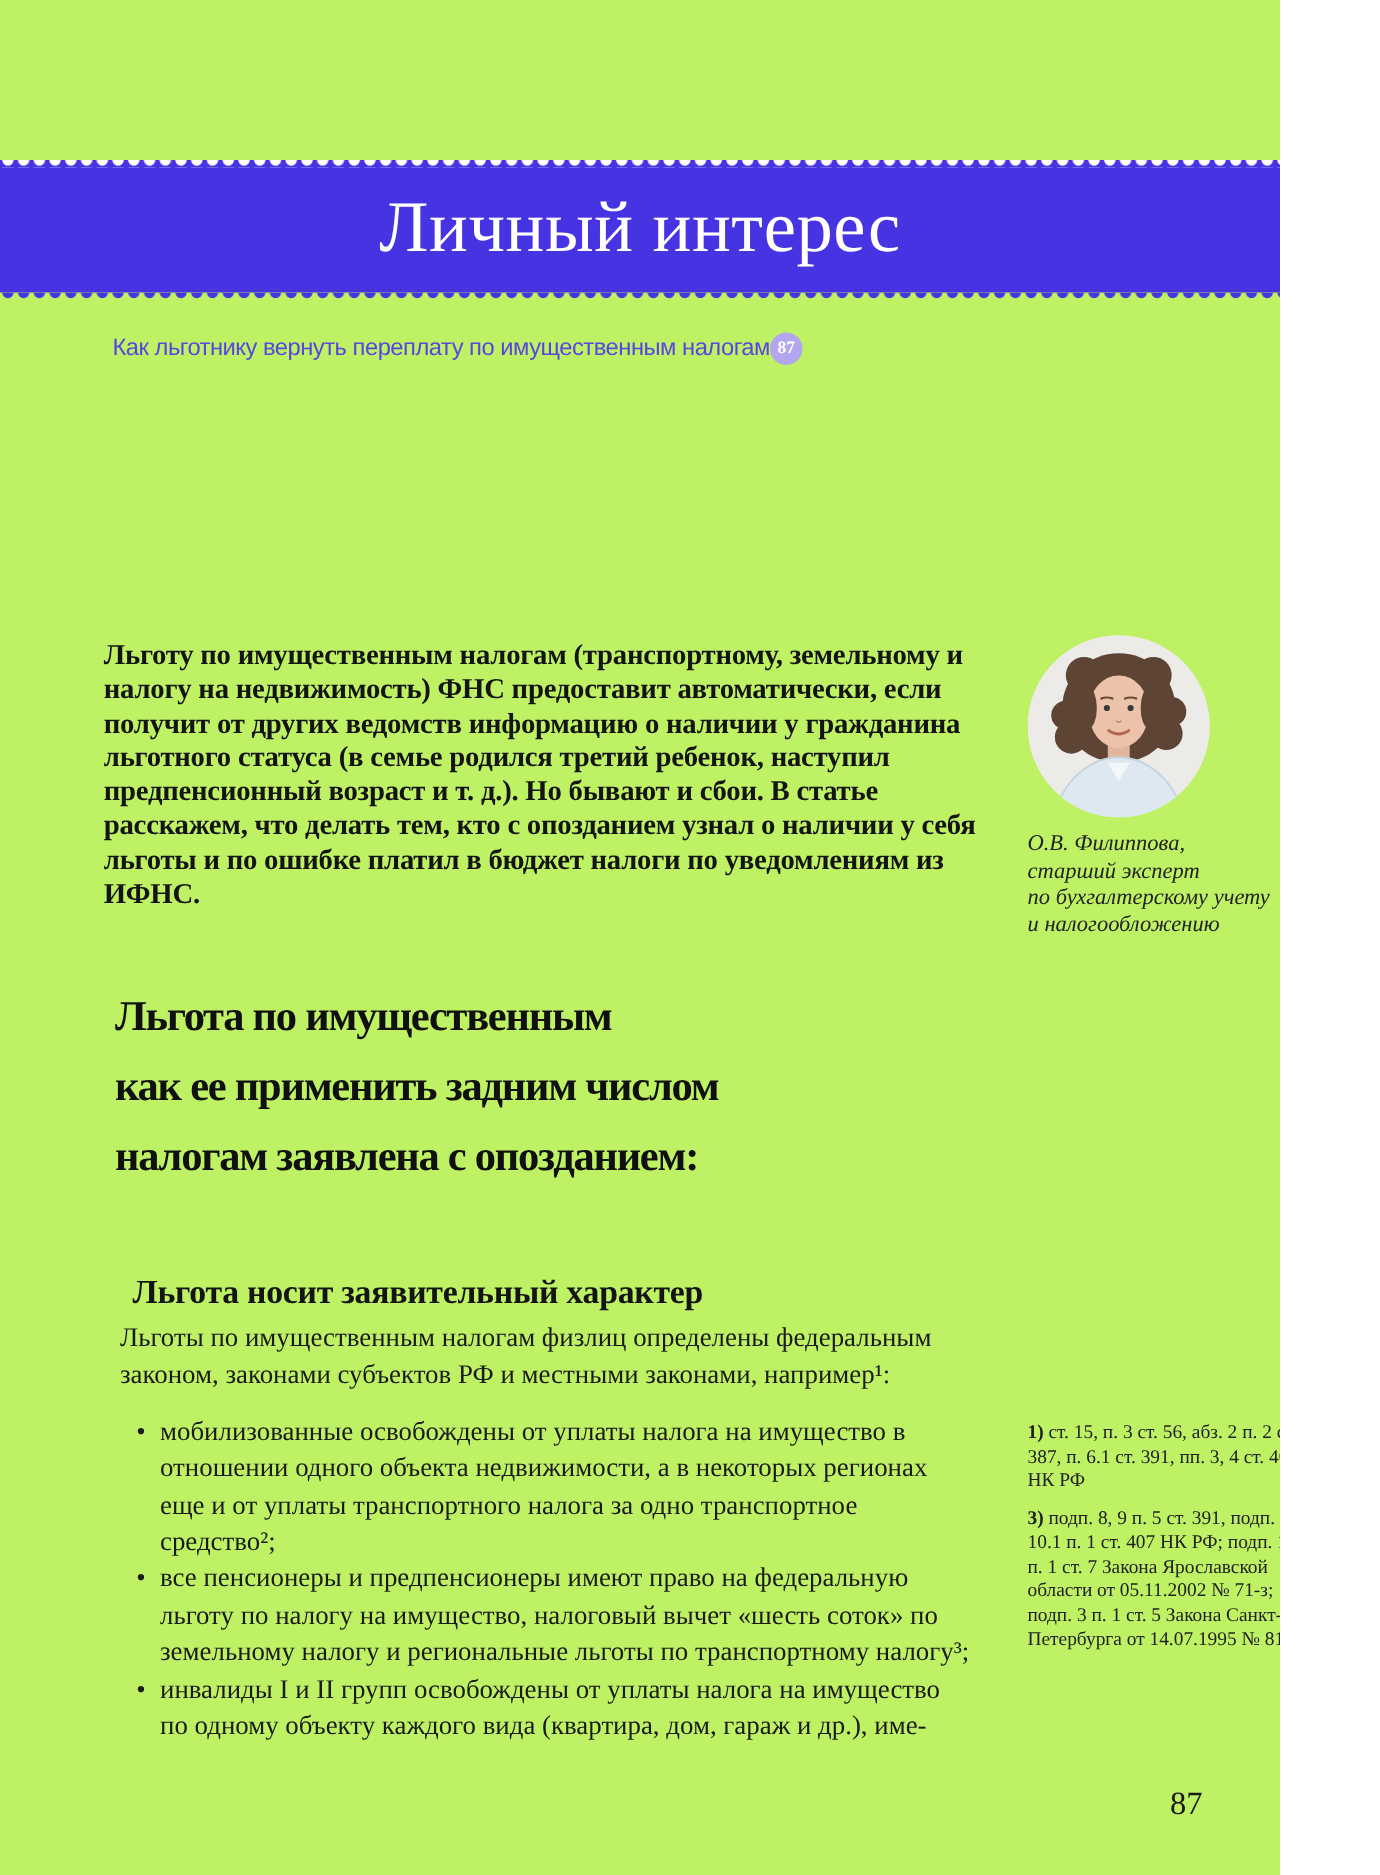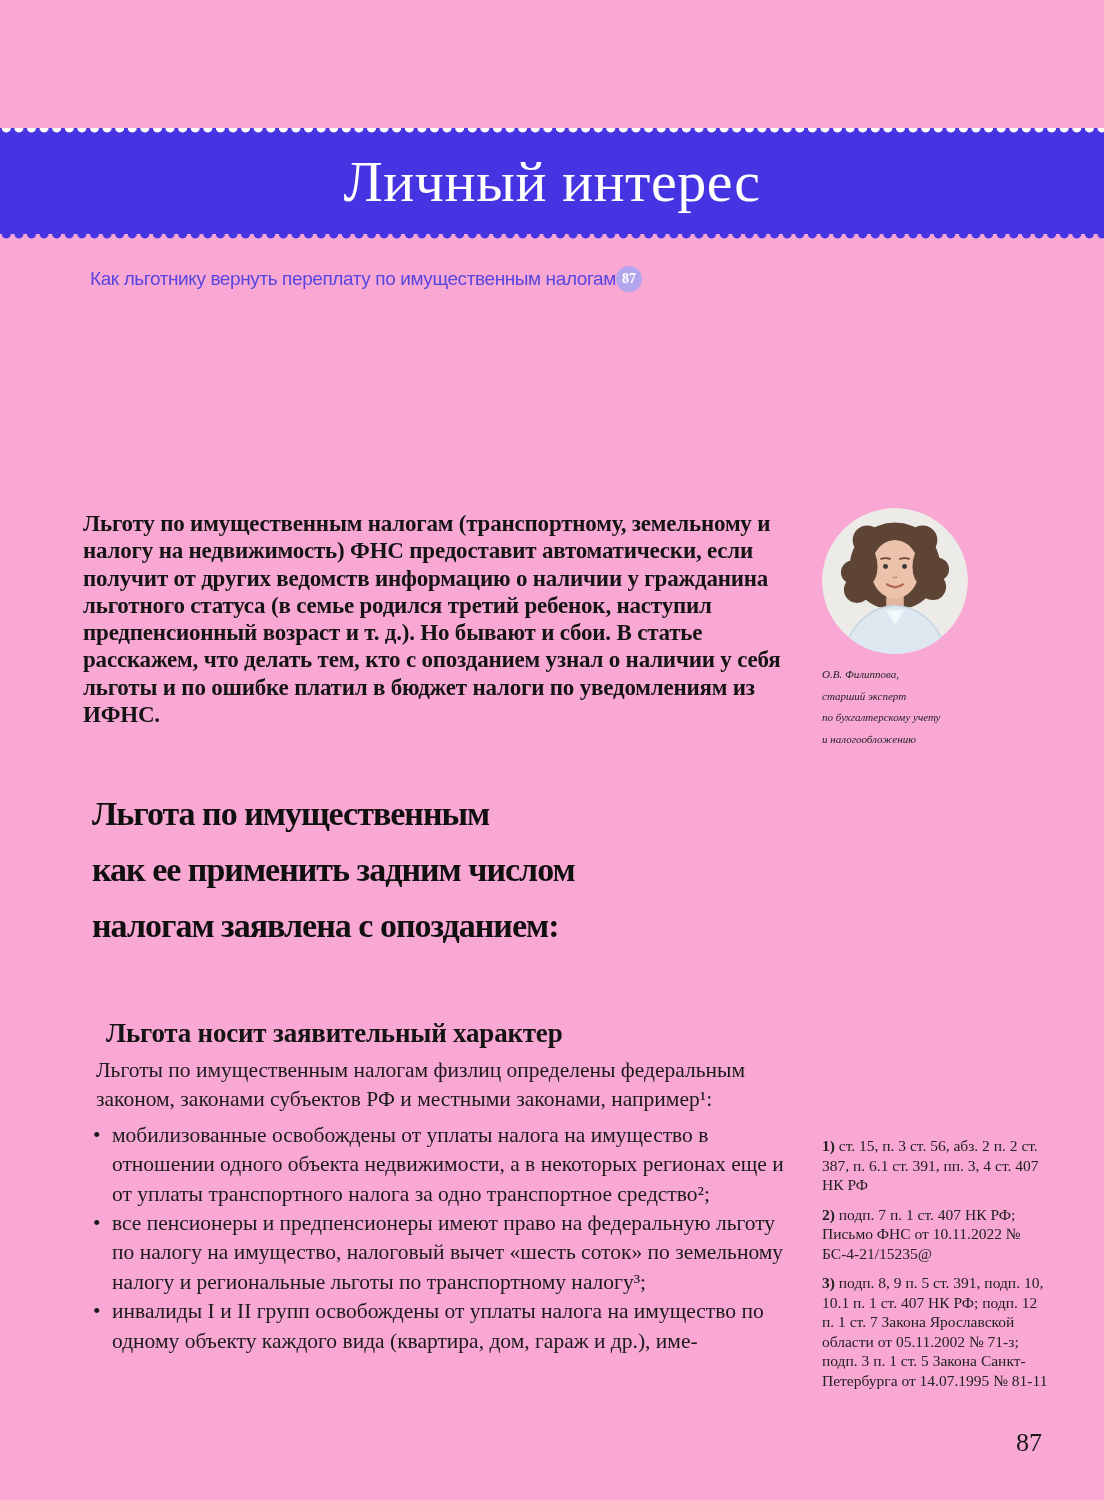--- a/index.html
+++ b/index.html
@@ -1,17 +1,17 @@
 <!DOCTYPE html>
 <html lang="ru"><head>
 <meta charset="utf-8">
 <style>
   html,body { margin:0; padding:0; background:#ffffff; }
   .page {
-    position:relative; width:1104px; height:1500px; background:#f9a8d4;
+    position:relative; width:1024px; height:1500px; background:#bef264;
     font-family:"Liberation Serif", serif; overflow:hidden;
   }
 
   
   .banner {
     position:absolute; left:0; top:128px; width:100%; height:106px;
     background:#4634e2; display:flex; align-items:center; justify-content:center;
   }
   .banner::before {
     content:""; position:absolute; left:0; top:0; width:100%; height:6px;
@@ -44,42 +44,42 @@
   .lead {
     position:absolute; left:83px; top:510px; width:698px; margin:0;
     font-size:23px; font-weight:bold; line-height:27.3px; color:#141414; letter-spacing:-0.2px;
   }
 
   
   .author { position:absolute; left:822px; top:508px; width:240px; }
   .author-photo { width:146px; height:146px; border-radius:50%; overflow:hidden; }
   .author-photo svg { display:block; width:100%; height:100%; }
   .author-caption {
-    margin-top:10px; font-style:italic; font-size:11px; line-height:21.5px; color:#222222;
+    margin-top:10px; font-style:italic; font-size:18px; line-height:21.5px; color:#222222;
   }
 
   
   .headline {
     position:absolute; left:92px; top:786px; width:990px; margin:0;
     font-size:34px; line-height:56px; font-weight:bold; color:#101010; letter-spacing:-1px;
   }
 
   
   .subhead {
     position:absolute; left:90px; top:1002px; margin:16px;
     font-size:27px; font-weight:bold; color:#141414; letter-spacing:-0.2px;
   }
 
   
   .bodytext {
     position:absolute; left:90px; top:1050px; width:702px;
     font-size:21.5px; line-height:29.4px; color:#1a1a1a;
   }
   .bodytext p { margin:6px; }
-  .bodytext ul { margin:0; padding:0; list-style:none; }
+  .bodytext ul { margin:16px; padding:0; list-style:none; }
   .bodytext li { position:relative; padding-left:22px; }
   .bodytext li::before { content:"\2022"; position:absolute; left:3px; }
 
   
   .footnotes {
     position:absolute; left:822px; top:1136px; width:230px;
     font-size:15.5px; line-height:19.5px; color:#222222;
   }
   .footnote { margin-bottom:10px; }
   .footnote b { font-weight:bold; }
@@ -156,22 +156,19 @@
       <li><span>все пенсионеры и предпенсионеры имеют право на федеральную льготу по налогу на имущество, налоговый вычет «шесть соток» по земельному налогу и региональные льготы по транспортному налогу³;</span></li>
       <li><span>инвалиды I и II групп освобождены от уплаты налога на имущество по одному объекту каждого вида (квартира, дом, гараж и др.), име-</span></li>
     </ul>
   </div>
 
   <aside class="footnotes">
     <div class="footnote">
       <b>1)</b><span> ст. 15, п. 3 ст. 56, абз. 2 п. 2 ст. 387, п. 6.1 ст. 391, пп. 3, 4 ст. 407 НК РФ</span>
     </div>
     <div class="footnote">
-      <b>2)</b><span> подп. 7 п. 1 ст. 407 НК РФ; Письмо ФНС от 10.11.2022 № БС-4-21/15235@</span>
-    </div>
-    <div class="footnote">
       <b>3)</b><span> подп. 8, 9 п. 5 ст. 391, подп. 10, 10.1 п. 1 ст. 407 НК РФ; подп. 12 п. 1 ст. 7 Закона Ярославской области от 05.11.2002 № 71-з; подп. 3 п. 1 ст. 5 Закона Санкт-Петербурга от 14.07.1995 № 81-11</span>
     </div>
   </aside>
 
   <div class="pagenum">87</div>
 
 </div>
 
 </body></html>

